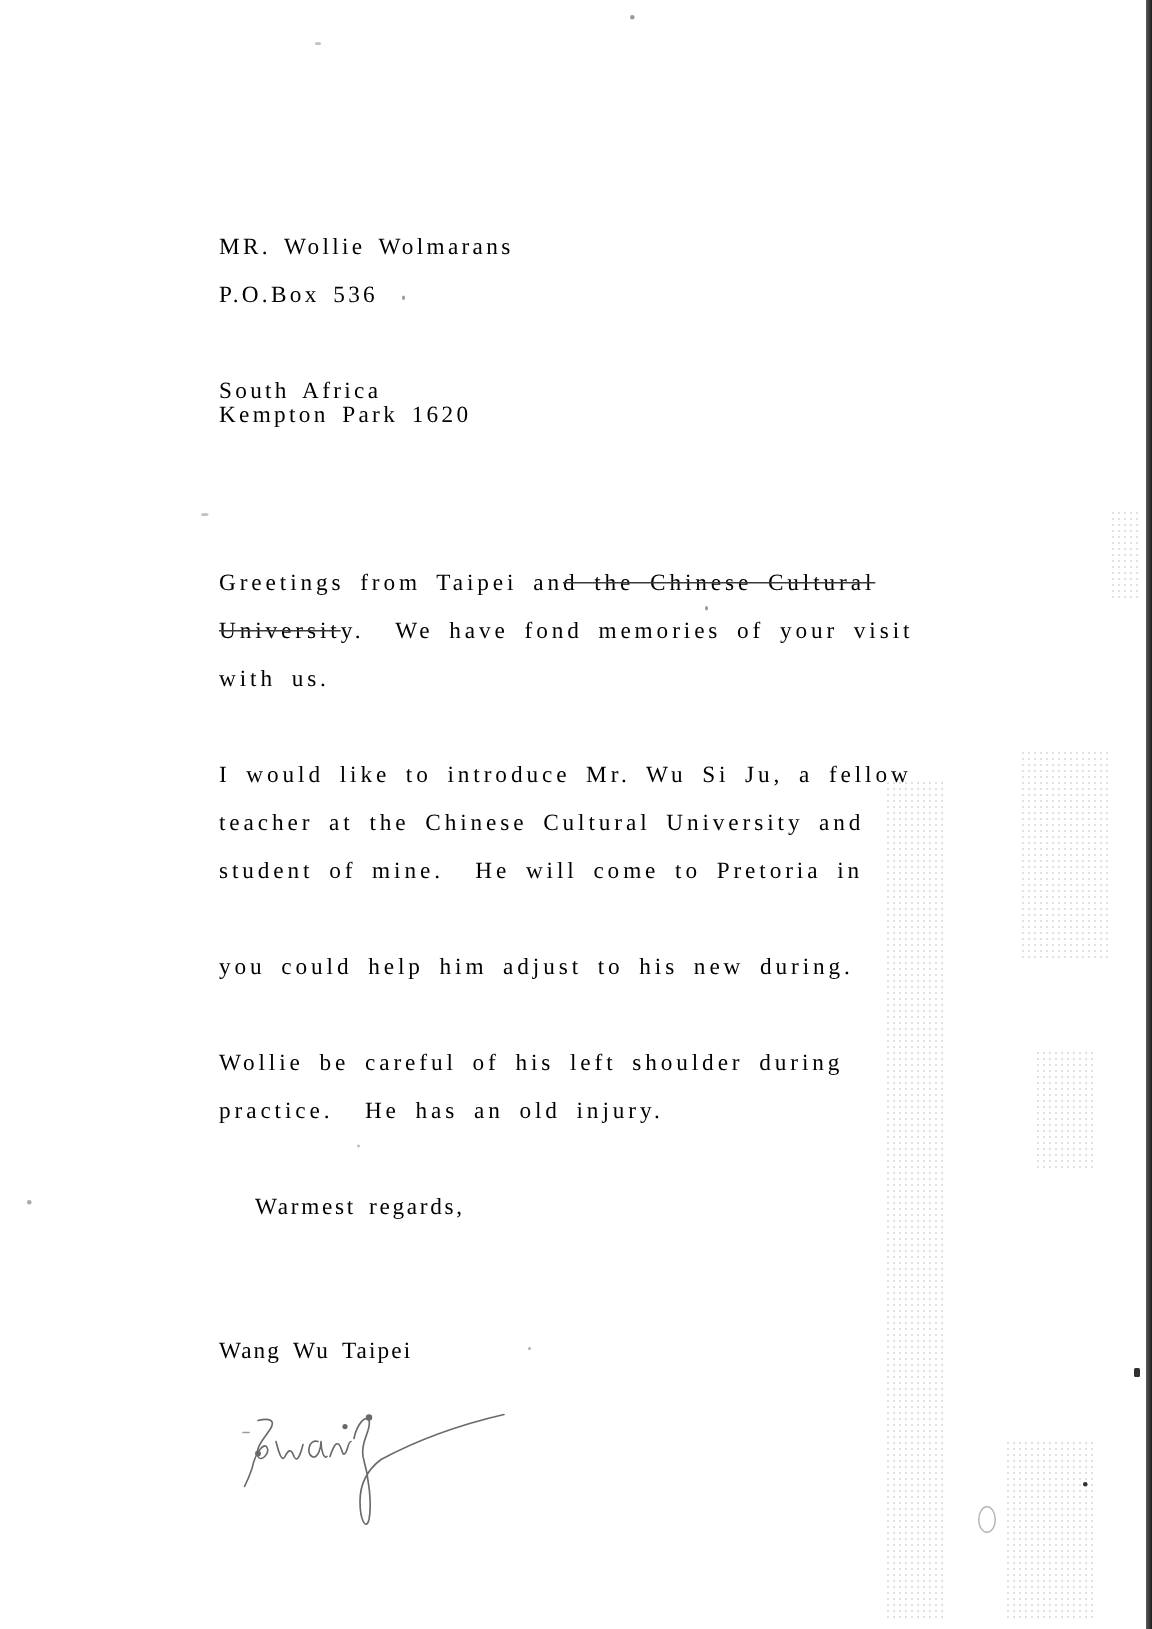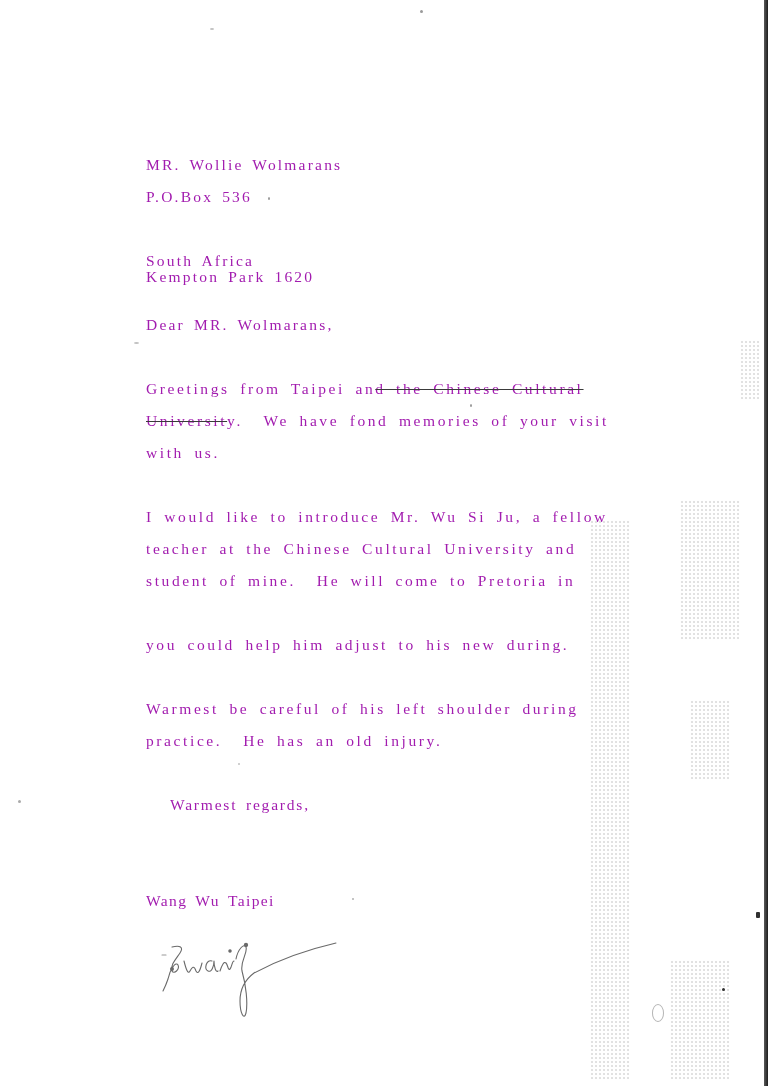--- a/index.html
+++ b/index.html
@@ -6,21 +6,21 @@
       margin: 0;
       padding: 0;
       background: #ffffff;
     }
     .page {
       position: relative;
       width: 768px;
       height: 1086px;
       background: #ffffff;
       overflow: hidden;
-      color: #a21caf;
+      color: #000000;
       font-family: "Liberation Serif", "DejaVu Serif", serif;
     }
     .right-border {
       position: absolute;
       left: 764px;
       top: 0;
       width: 4px;
       height: 1086px;
       background: linear-gradient(to right, #5a5a5a, #1e1e1e);
     }
@@ -83,36 +83,35 @@
   <div class="speck" style="left:652px; top:1004px; width:10px; height:16px; background:transparent; border:1px solid #b5b5b5;"></div>
   <div class="speck" style="left:238px; top:763px; width:2px; height:2px; background:#c0c0c0;"></div>
   <div class="speck" style="left:470px; top:404px; width:2px; height:3px;"></div>
   <div class="speck" style="left:352px; top:898px; width:2px; height:2px; background:#b0b0b0;"></div>
 
   <div class="line" style="top:156px;">MR. Wollie Wolmarans</div>
   <div class="line" style="top:188px;">P.O.Box 536</div>
   <div class="line" style="top:220px;margin-top:48px;">Kempton Park 1620</div>
   <div class="line" style="top:252px;">South Africa</div>
 
-  <div class="line" style="top:316px;">Dear MR. Wolmarans,</div>
 
   <div class="line wide" style="top:380px;">
     <span>Greetings from Taipei an</span><span class="strike">d the Chinese Cultural</span>
   </div>
   <div class="line wide" style="top:412px;">
     <span class="strike">Universit</span><span style="white-space:pre;">y.  We have fond memories of your visit</span>
   </div>
   <div class="line wide" style="top:444px;">with us.</div>
 
   <div class="line wide" style="top:508px; white-space:pre;">I would like to introduce Mr. Wu Si Ju, a fellow</div>
   <div class="line wide" style="top:540px; white-space:pre;">teacher at the Chinese Cultural University and</div>
   <div class="line wide" style="top:572px; white-space:pre;">student of mine.  He will come to Pretoria in</div>
   <div class="line wide" style="top:636px; white-space:pre;">you could help him adjust to his new during.</div>
 
-  <div class="line wide" style="top:700px; white-space:pre;">Warmest be careful of his left shoulder during</div>
+  <div class="line wide" style="top:700px; white-space:pre;">Wollie be careful of his left shoulder during</div>
   <div class="line wide" style="top:732px; white-space:pre;text-align:right;">practice.  He has an old injury.</div>
 
   <div class="line" style="top:796px; letter-spacing:1.8px;margin-left:24px;">Warmest regards,</div>
 
   <div class="line" style="top:892px; letter-spacing:1.4px;">Wang Wu Taipei</div>
 
   <svg class="signature" viewBox="0 0 200 100" fill="none" stroke="#6a6a6a" stroke-width="1.1" stroke-linecap="round" stroke-linejoin="round">
 
     <path d="M12 30 L16 30" stroke="#9a9a9a"></path>
 

